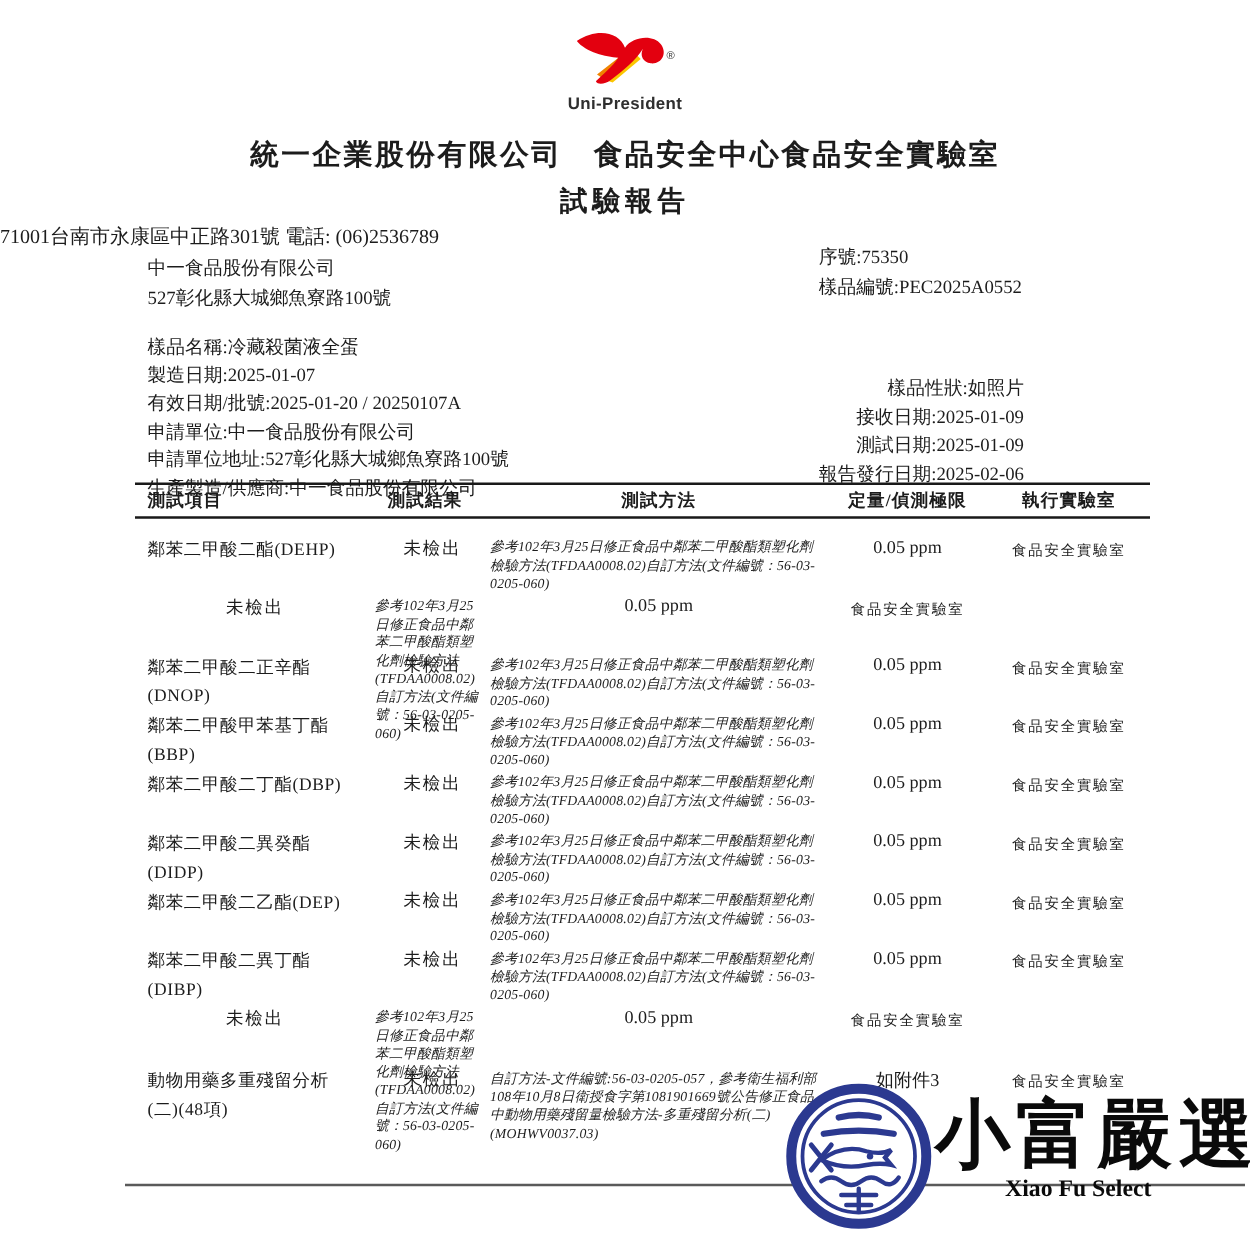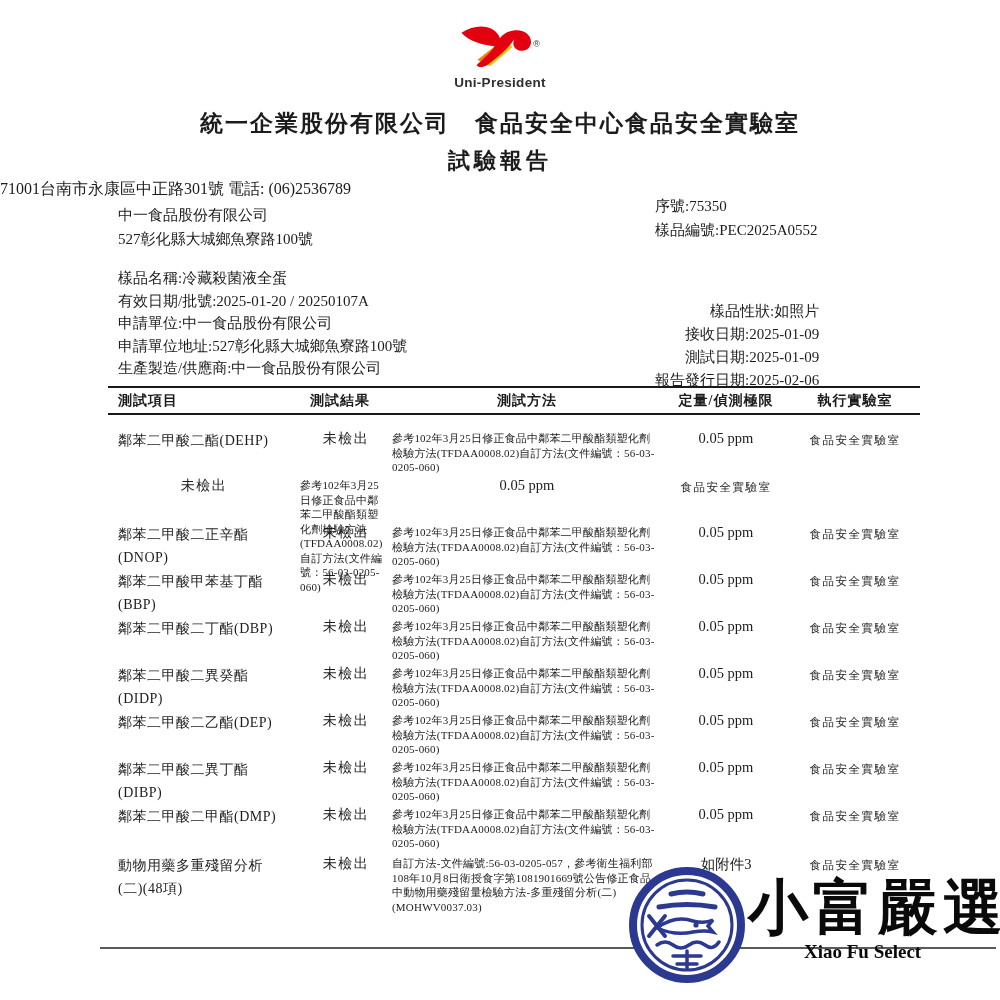--- a/index.html
+++ b/index.html
@@ -32,21 +32,21 @@
          font-size:14px;font-weight:bold;letter-spacing:1px;}
   .h-item{padding-left:10px;}
   .h-result{padding-left:10px;}
   .h-method,.h-limit,.h-lab{text-align:center;}
   .trows{padding-top:14px;}
   .trow{display:grid;grid-template-columns:192px 92px 270px 128px 130px;height:47px;}
   .trow:last-child{height:auto;min-height:95px;padding-top:2px;}
   .c{box-sizing:border-box;}
   .c-item{padding-left:10px;font-size:14px;line-height:23px;white-space:pre-line;letter-spacing:.5px;}
   .c-result{text-align:center;font-size:14px;letter-spacing:1.5px;padding-top:1px;}
-  .c-method{font-size:11px;line-height:14.5px;padding-top:2px;padding-right:6px;letter-spacing:.2px;}
+  .c-method{font-size:11px;line-height:14.5px;padding-top:2px;padding-right:6px;letter-spacing:.2px;font-style:italic;}
   .c-limit{text-align:center;font-size:14.5px;padding-top:1px;}
   .c-lab{text-align:center;font-size:11.5px;letter-spacing:1.5px;padding-top:4px;}
 
   .bottom-rule{position:absolute;left:100px;top:947px;width:896px;height:2px;background:#5a5a5a;z-index:1;}
 
   
   .shop-icon{position:absolute;left:627px;top:865px;z-index:2;}
   .shop-zh{position:absolute;left:748px;top:868px;z-index:2;font-size:60px;font-weight:900;
            letter-spacing:5px;color:#0a0a0a;white-space:nowrap;}
   .shop-en{position:absolute;left:804px;top:941px;z-index:2;font-size:19px;font-weight:bold;
@@ -75,20 +75,21 @@
       <div class="info-line">中一食品股份有限公司</div>
       <div class="info-line">527彰化縣大城鄉魚寮路100號</div>
     </div>
   <div class="who-right" id="serial-lines">
       <div class="info-line">序號:75350</div>
       <div class="info-line">樣品編號:PEC2025A0552</div>
     </div>
 
   <div class="sample-left" id="sample-left">
       <div class="info-line">樣品名稱:冷藏殺菌液全蛋</div>
+      <div class="info-line">製造日期:2025-01-07</div>
       <div class="info-line">有效日期/批號:2025-01-20 / 20250107A</div>
       <div class="info-line">申請單位:中一食品股份有限公司</div>
       <div class="info-line">申請單位地址:527彰化縣大城鄉魚寮路100號</div>
       <div class="info-line">生產製造/供應商:中一食品股份有限公司</div>
     </div>
   <div class="sample-right" id="sample-right">
       <div class="info-line">樣品性狀:如照片</div>
       <div class="info-line">接收日期:2025-01-09</div>
       <div class="info-line">測試日期:2025-01-09</div>
       <div class="info-line">報告發行日期:2025-02-06</div>
@@ -164,21 +165,20 @@
   <div class="trow">
     <div class="c c-item">鄰苯二甲酸二異丁酯
 (DIBP)</div>
     <div class="c c-result">未檢出</div>
     <div class="c c-method">參考102年3月25日修正食品中鄰苯二甲酸酯類塑化劑檢驗方法(TFDAA0008.02)自訂方法(文件編號：56-03-0205-060)</div>
     <div class="c c-limit">0.05 ppm</div>
     <div class="c c-lab">食品安全實驗室</div>
   </div>
 
   <div class="trow">
-    <div class="c c-item">鄰苯二甲酸二甲酯(DMP)</div>
     <div class="c c-result">未檢出</div>
     <div class="c c-method">參考102年3月25日修正食品中鄰苯二甲酸酯類塑化劑檢驗方法(TFDAA0008.02)自訂方法(文件編號：56-03-0205-060)</div>
     <div class="c c-limit">0.05 ppm</div>
     <div class="c c-lab">食品安全實驗室</div>
   </div>
 
   <div class="trow">
     <div class="c c-item">動物用藥多重殘留分析
 (二)(48項)</div>
     <div class="c c-result">未檢出</div>

